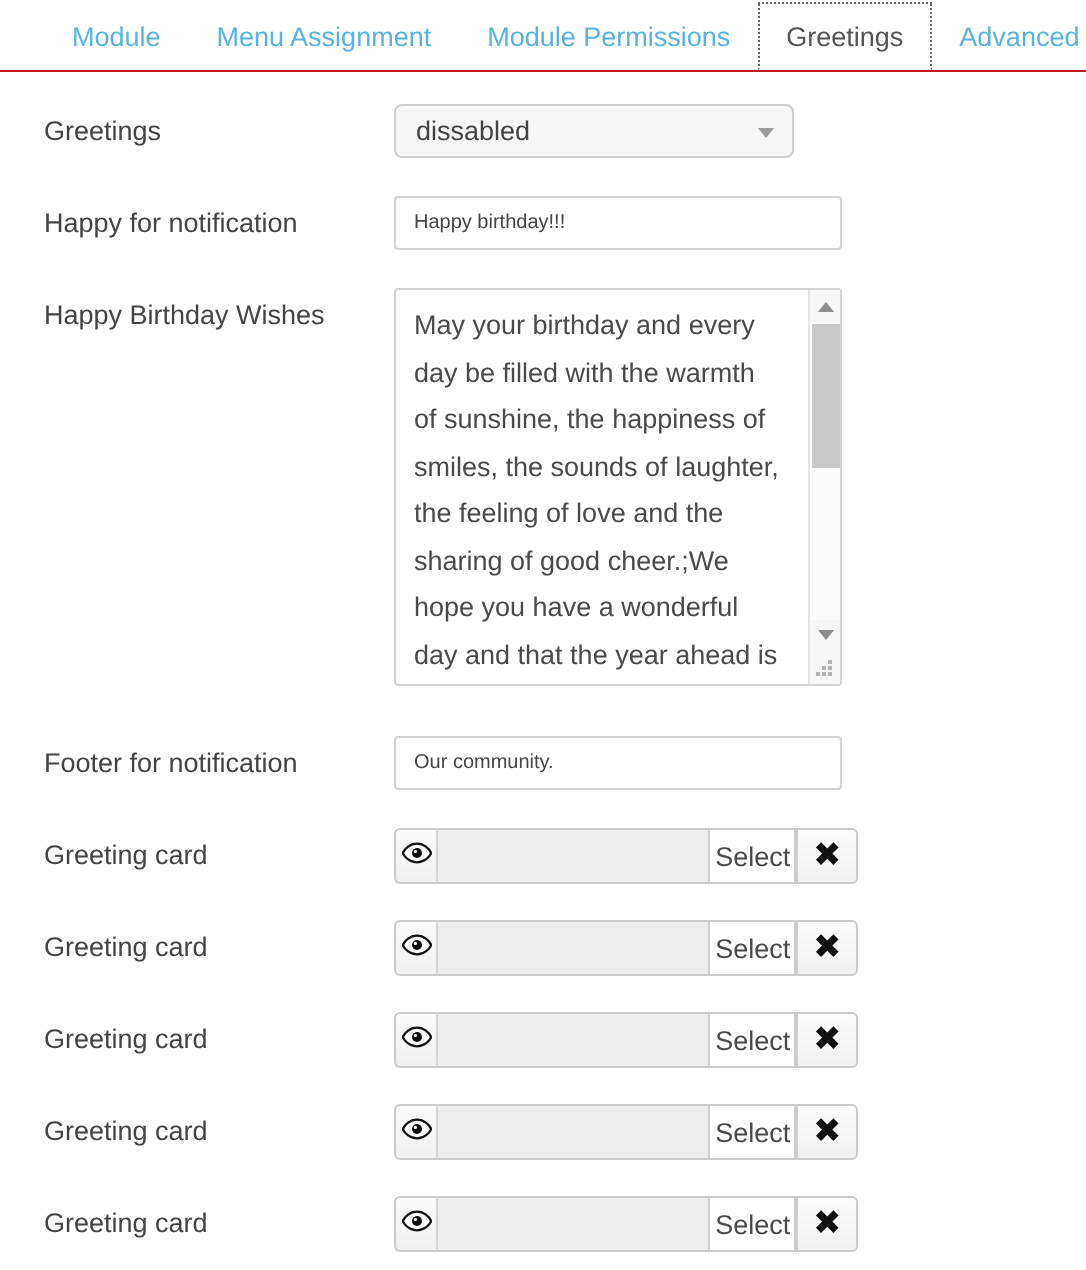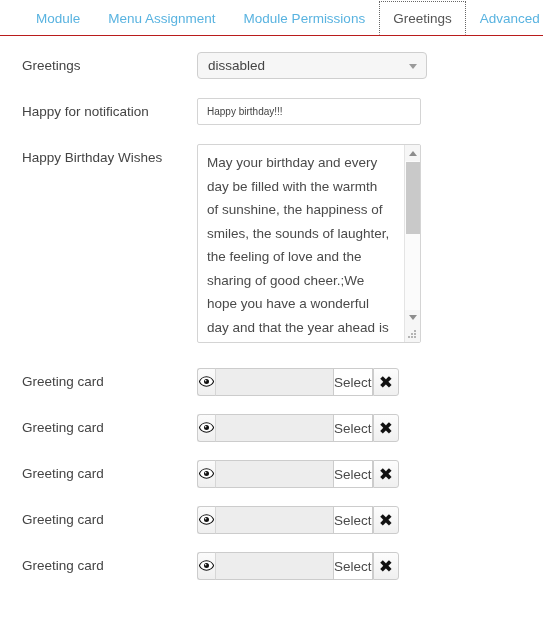--- a/index.html
+++ b/index.html
@@ -61,21 +61,21 @@
     white-space: nowrap;
   }
   .row .field {
     position: absolute;
     left: 197px;
     top: 5px;
   }
 
   
   .select-box {
-    width: 230px;
+    width: 200px;
     height: 27px;
     border: 1px solid #cfcfcf;
     border-radius: 4px;
     background: #f6f6f6;
     position: relative;
     cursor: pointer;
   }
   .select-box .sel-text {
     position: absolute;
     left: 10px;
@@ -177,21 +177,21 @@
     position: absolute;
     width: 2px; height: 2px;
     background: #b4b4b4;
     display: block;
   }
 
   
   .media-group {
     display: flex;
     align-items: stretch;
-    width: 202px;
+    width: 232px;
     height: 28px;
   }
   .mg-btn {
     border: 1px solid #cccccc;
     background: linear-gradient(to bottom, #fbfbfb, #efefef);
     display: flex;
     align-items: center;
     justify-content: center;
     cursor: pointer;
   }
@@ -279,20 +279,26 @@
             <i style="left:5px;top:5px"></i>
               <i style="left:8px;top:5px"></i>
             <i style="left:2px;top:8px"></i>
               <i style="left:5px;top:8px"></i>
               <i style="left:8px;top:8px"></i>
           </div>
         </div>
       </div>
     </div>
 
+    <div class="row">
+      <div class="label">Footer for notification</div>
+      <div class="field">
+        <input class="text-input" type="text" value="Our community." style="">
+      </div>
+    </div>
 
     <div id="cards">
         <div class="row">
           <div class="label">Greeting card</div>
           <div class="field">
             <div class="media-group">
               <div class="mg-btn mg-eye">
                 <span class="icon-eye"><svg width="15" height="11" viewBox="0 0 15 11">
                     <path d="M7.5 0.8C3.9 0.8 1.2 3.5 0.4 5.5c0.8 2 3.5 4.7 7.1 4.7s6.3-2.7 7.1-4.7C13.8 3.5 11.1 0.8 7.5 0.8z" fill="#ffffff" stroke="#111111" stroke-width="1.1"></path>
                     <circle cx="7.5" cy="5.5" r="2.5" fill="#111111"></circle>

